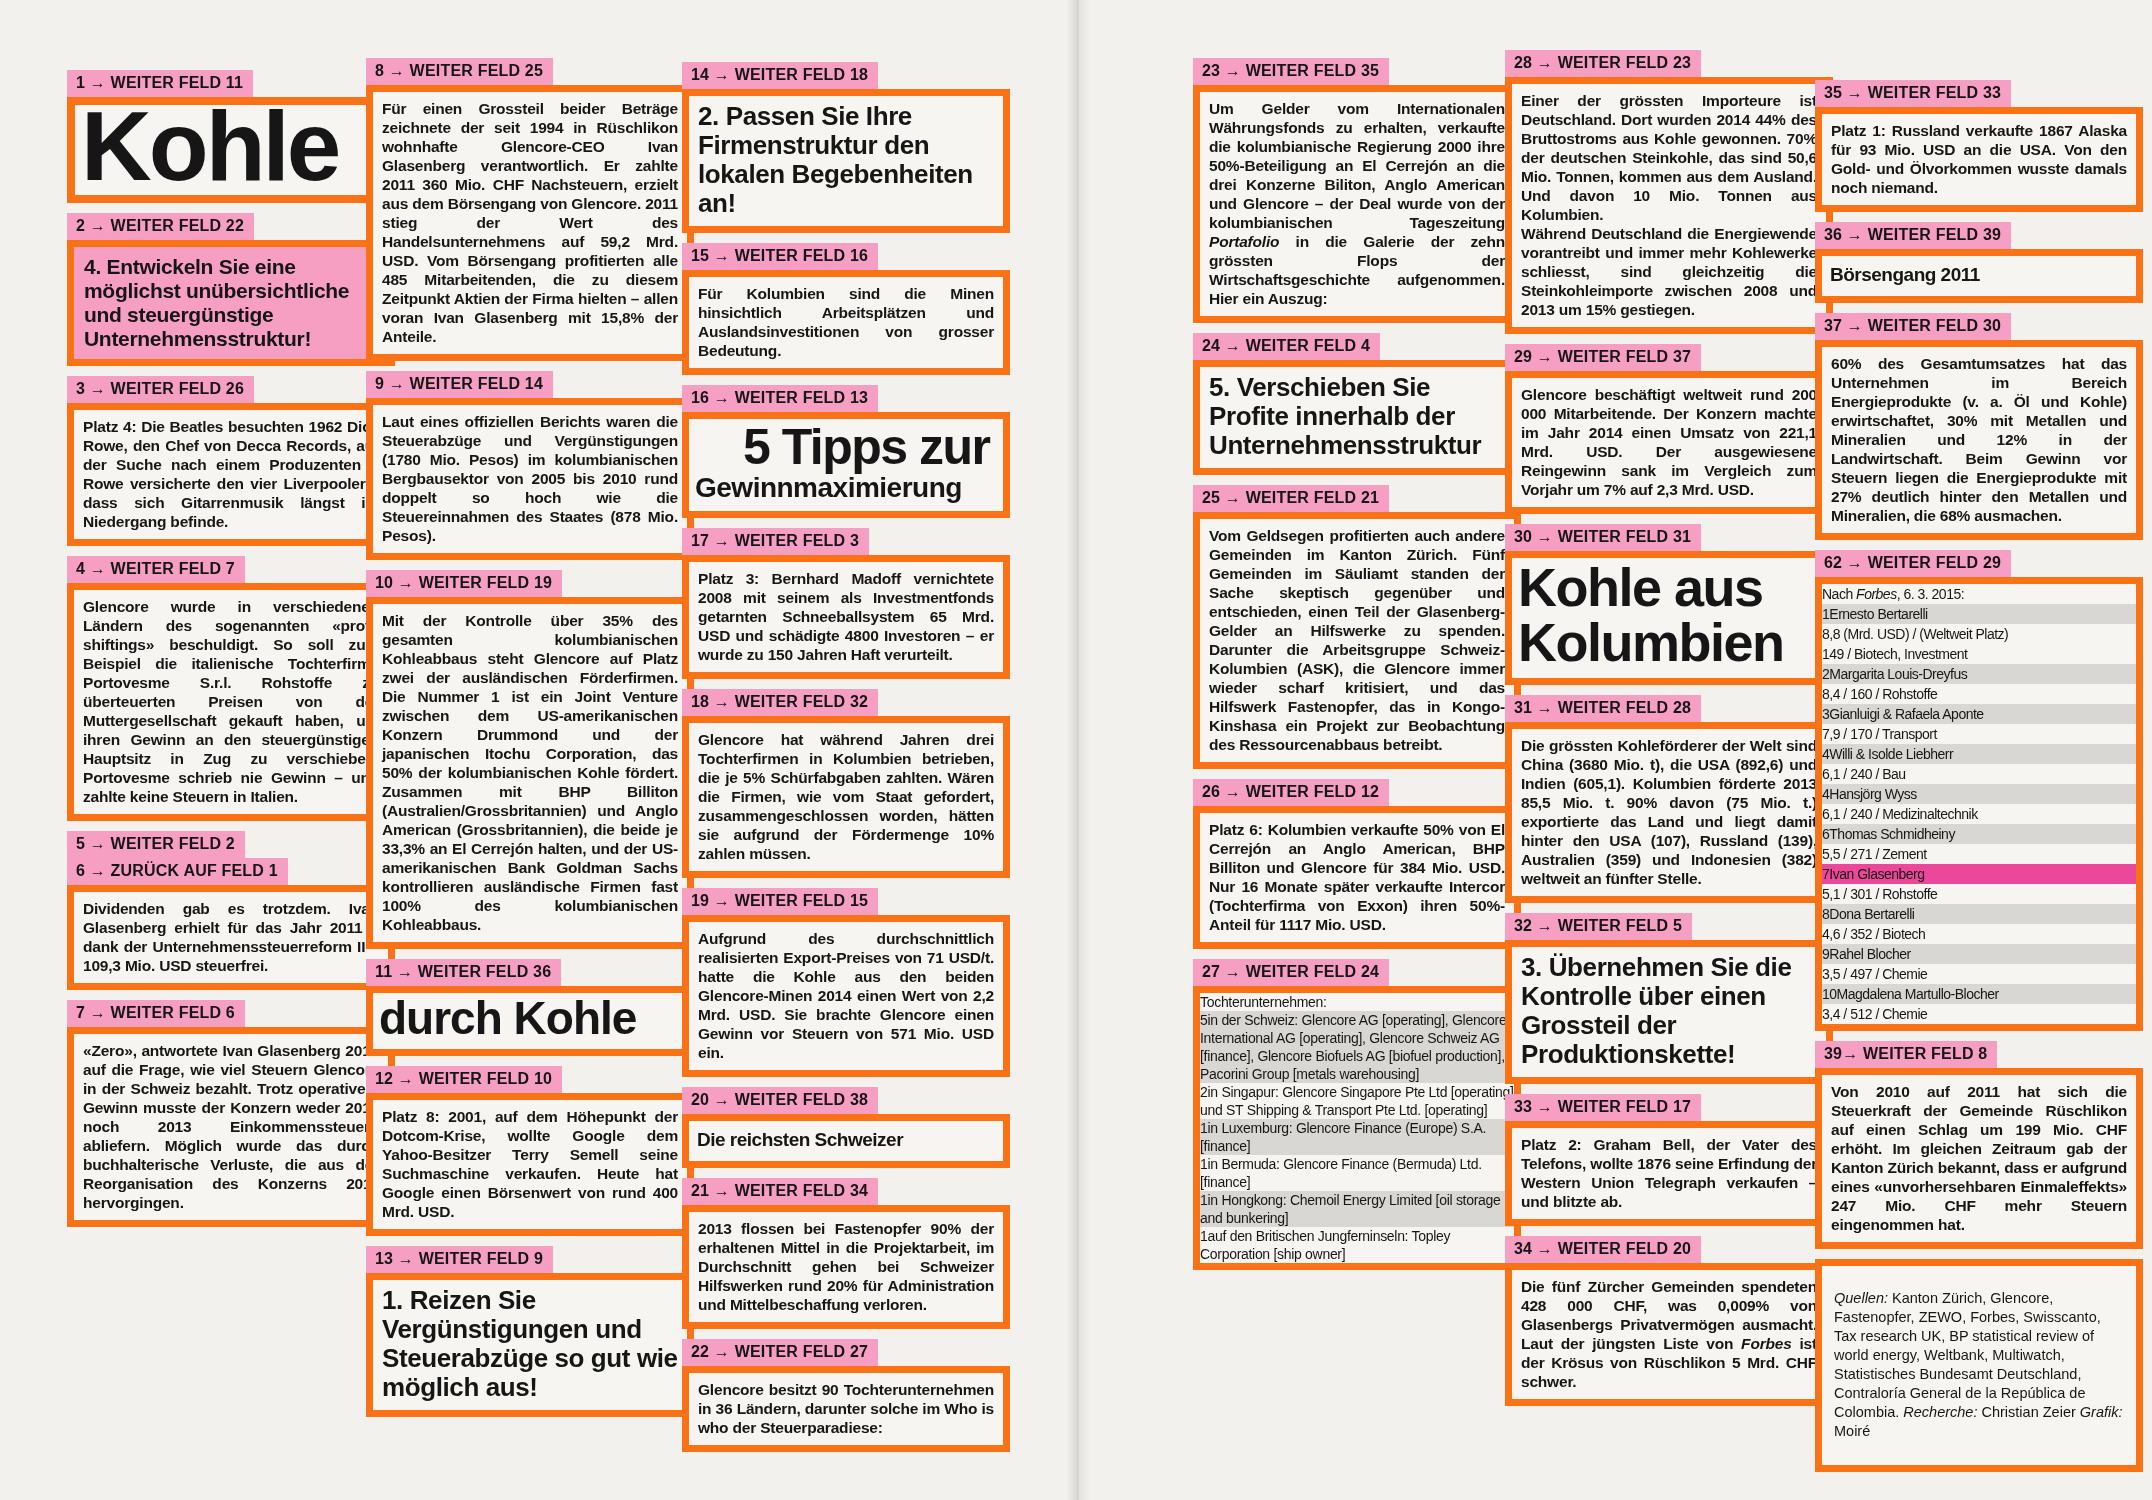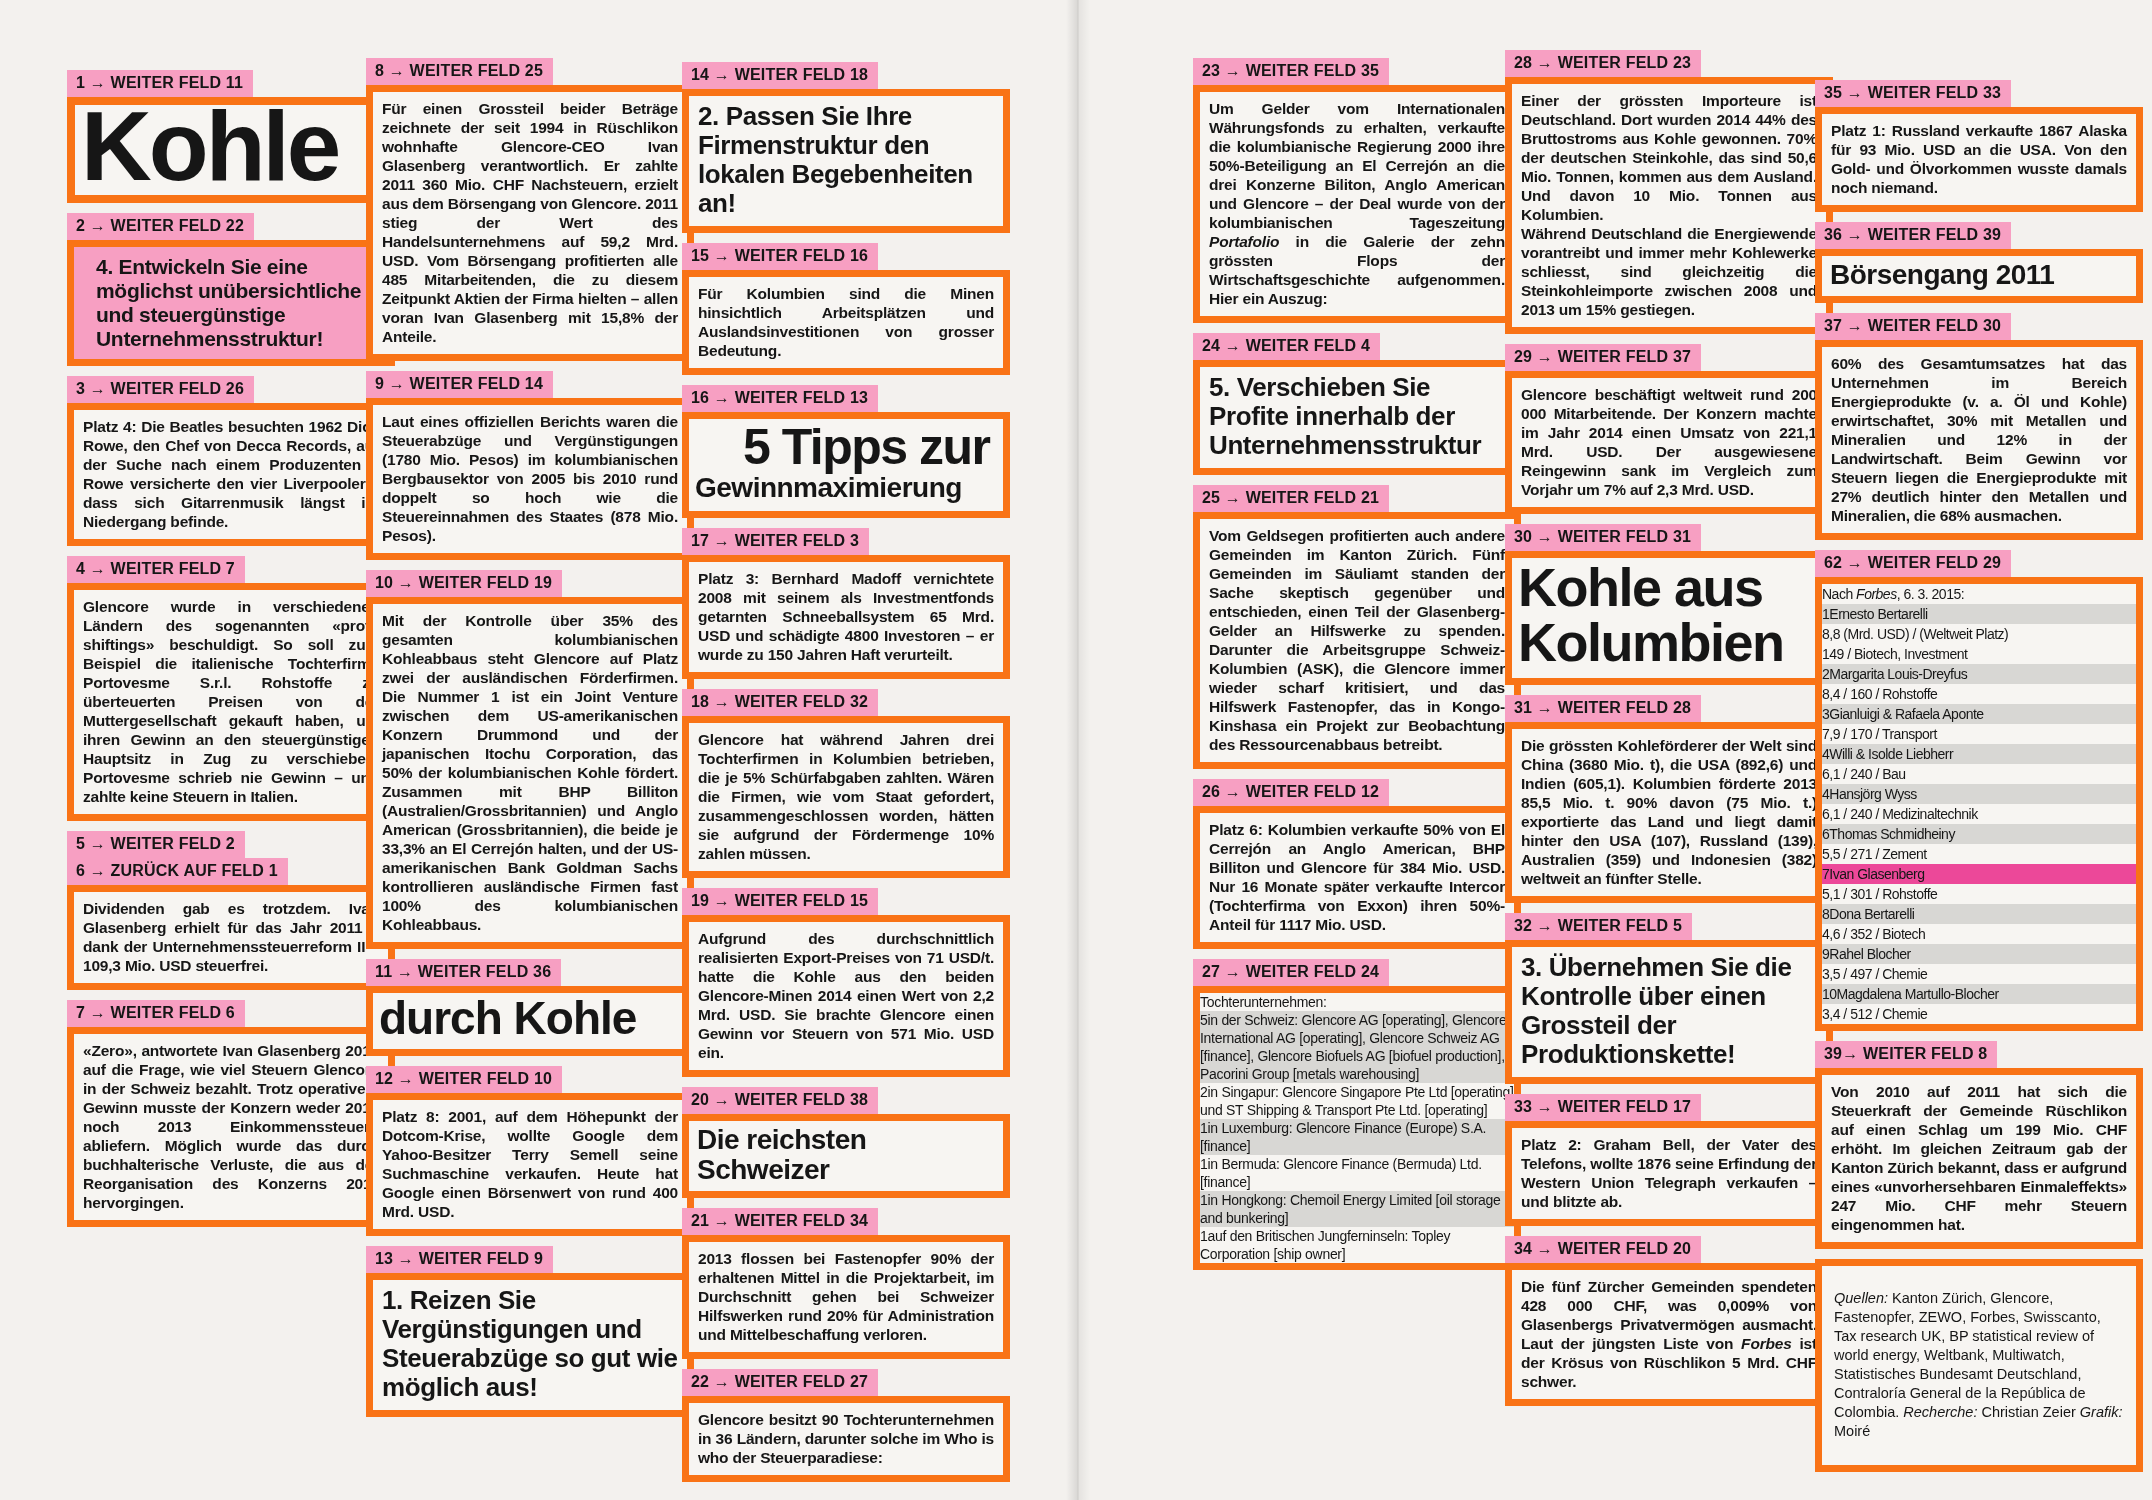--- a/index.html
+++ b/index.html
@@ -8,25 +8,25 @@
   .spread::after{content:"";position:absolute;left:1066px;top:0;width:24px;height:100%;
           background:linear-gradient(90deg,rgba(0,0,0,0) 0%,rgba(0,0,0,.10) 46%,rgba(0,0,0,.16) 50%,rgba(0,0,0,.06) 54%,rgba(0,0,0,0) 100%);pointer-events:none;}
   .col{position:absolute;width:304px;}
   .label{display:table;background:var(--pink,#f79fc2);font-weight:700;font-size:16px;line-height:20px;
          padding:3px 10px 4px 9px;letter-spacing:.2px;white-space:nowrap;}
   .box{border:7px solid #f97316;background:#f7f5f2;margin:0 0 10px 0;box-sizing:border-box;width:328px;}
   .body{font-size:15.5px;line-height:19px;font-weight:700;text-align:justify;text-align-last:left;
         padding:7px 9px 8px;letter-spacing:-.2px;}
   .body p{margin:0;}
   .tip{font-size:26px;line-height:29px;font-weight:700;padding:6px 9px 8px;letter-spacing:-.4px;}
-  .tip-pink{background:var(--pink,#f79fc2);font-size:21px;line-height:24px;font-weight:700;padding:8px 22px;letter-spacing:-.3px;}
+  .tip-pink{background:var(--pink,#f79fc2);font-size:21px;line-height:24px;font-weight:700;padding:8px 10px;letter-spacing:-.3px;}
   .h-xl{border-width:8px;font-size:98px;line-height:82px;font-weight:700;letter-spacing:-3px;padding:0 4px 8px 6px;}
   .h-durch{font-size:46px;line-height:46px;font-weight:700;letter-spacing:-1px;padding:2px 6px 8px;}
   .h-kaus{font-size:54px;line-height:55px;font-weight:700;letter-spacing:-1.5px;padding:2px 6px 8px;}
-  .h-md{font-size:28px;line-height:30px;font-weight:700;letter-spacing:-.5px;padding:4px 8px 6px;}
+  .h-md{font-size:19px;line-height:30px;font-weight:700;letter-spacing:-.5px;padding:4px 8px 6px;}
   .h-tipps{padding:2px 6px 8px;font-weight:700;}
   .h-tipps .l1{font-size:50px;line-height:52px;letter-spacing:-1.5px;display:block;}
   .h-tipps .l2{font-size:28px;line-height:30px;letter-spacing:-.5px;display:block;}
   .list27 .row{font-size:14px;line-height:18px;letter-spacing:-.3px;}
   .list38 .row{font-size:14px;line-height:20px;letter-spacing:-.5px;white-space:nowrap;}
   .bg-gray{background:#d8d7d4;}
   .bg-dark{background:#ec4899;}
   .sources{font-size:14.5px;line-height:19px;font-weight:400;padding:8px 12px 10px;letter-spacing:0;margin-top:4px;}
   .it{font-style:italic;}
 </style>

